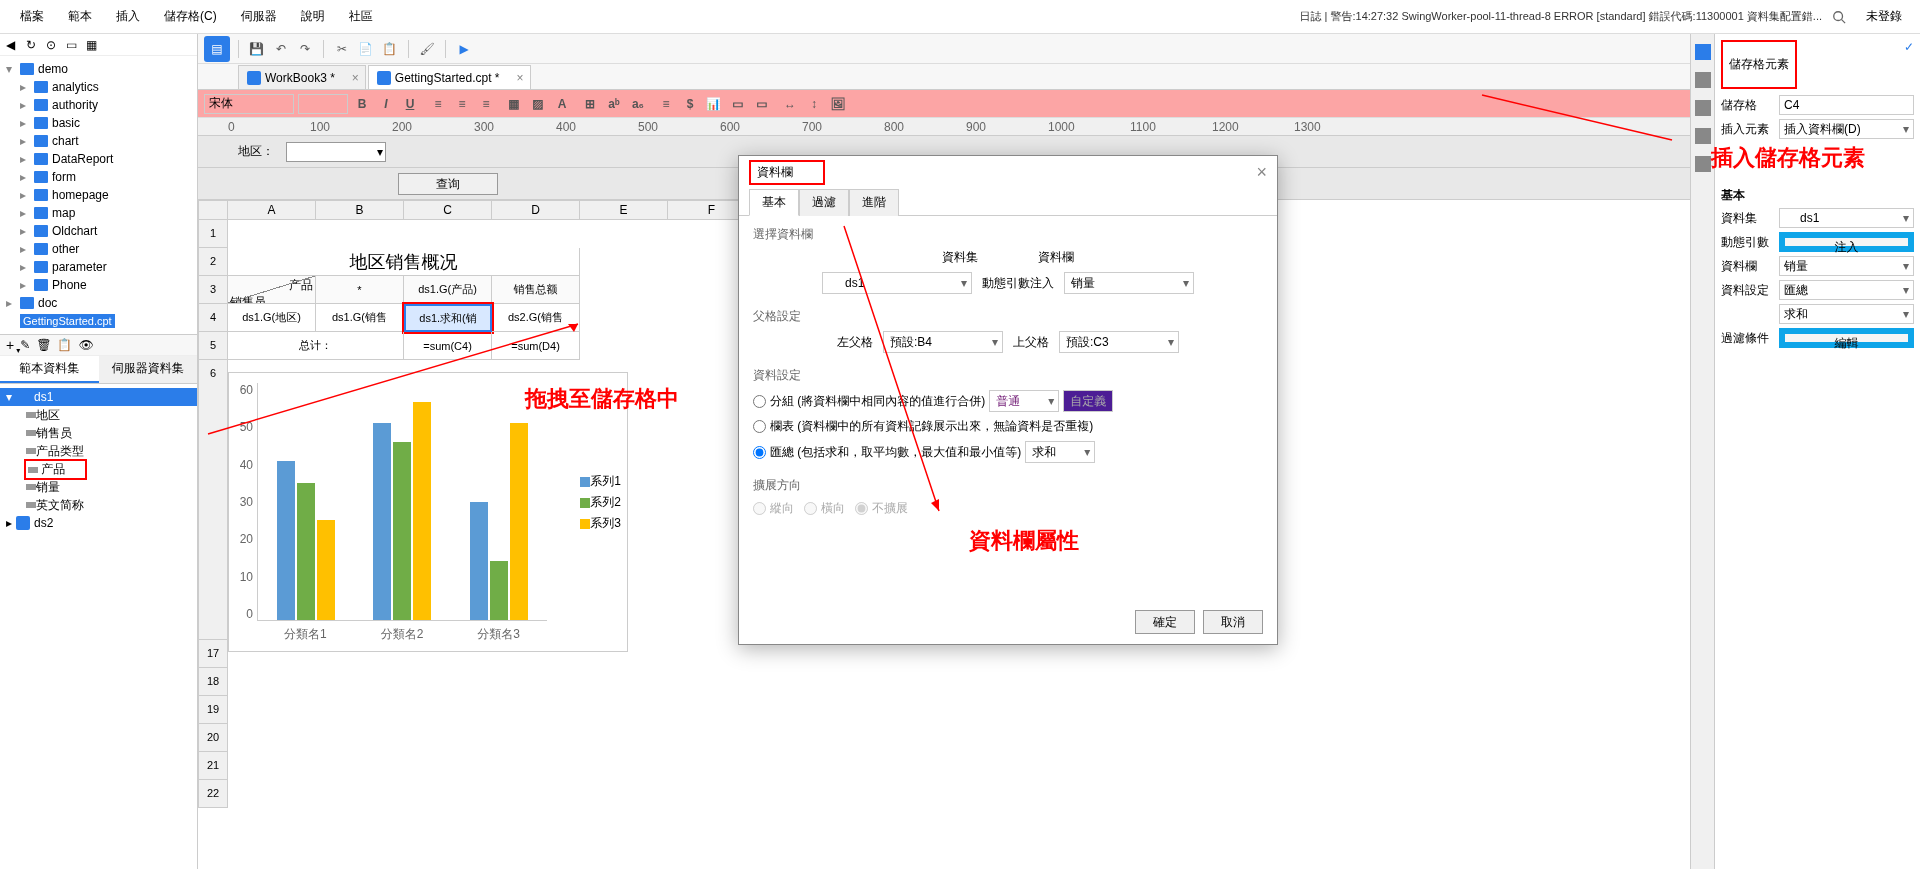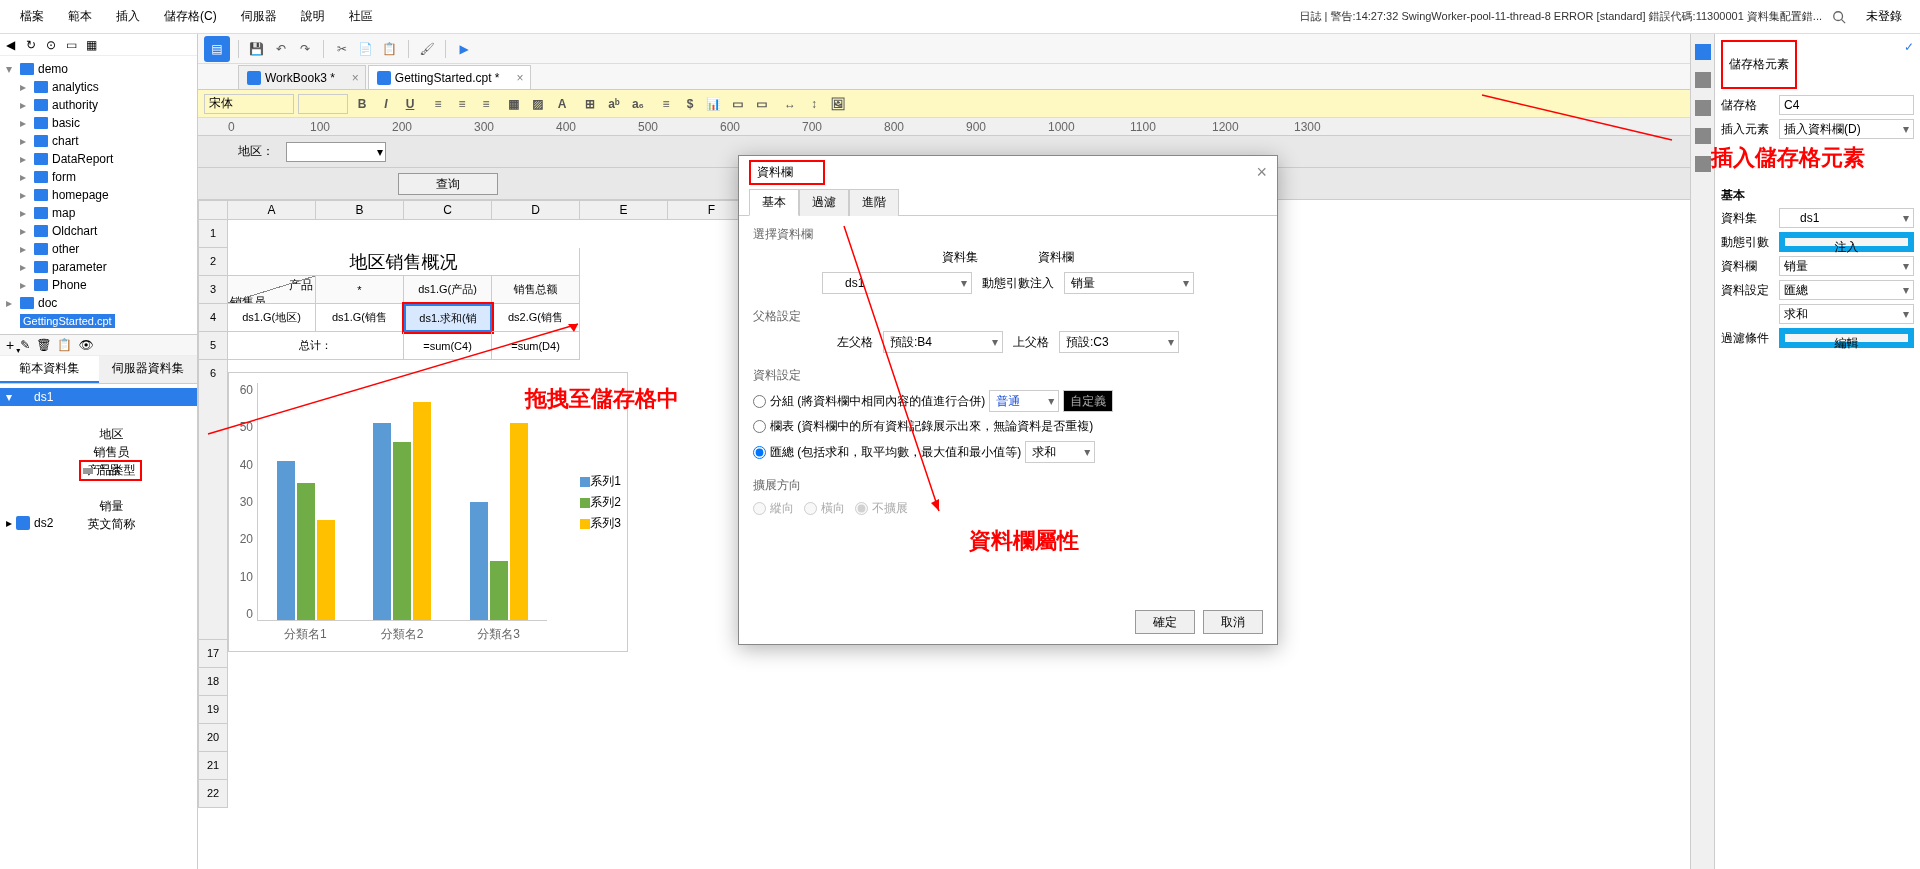--- a/index.html
+++ b/index.html
@@ -28,37 +28,37 @@
 
 .ds-tb { height: 22px; display: flex; align-items: center; gap: 6px; padding: 0 6px; border-top: 1px solid #ccc; border-bottom: 1px solid #eee; background: #f7f7f7; }
 .ds-tb .plus { font-size: 14px; position: relative; }
 .ds-tb .plus::after { content: "▾"; font-size: 8px; position: absolute; bottom: -2px; right: -6px; }
 .ds-tabs { display: flex; border-bottom: 1px solid #ccc; }
 .ds-tabs .tab { flex: 1; text-align: center; padding: 4px 0; background: #f0f0f0; cursor: pointer; }
 .ds-tabs .tab.active { background: #fff; border-bottom: 2px solid #2b7de9; }
 .ds-tree { padding: 4px 0; }
 .ds-tree .dsnode { display: flex; align-items: center; height: 18px; padding-left: 6px; gap: 4px; }
 .ds-tree .dsnode.sel { background: #2b7de9; color: #fff; }
-.ds-tree .dsfield { padding-left: 26px; display: flex; align-items: center; height: 18px; gap: 20px; flex-direction: column; }
+.ds-tree .dsfield { padding-left: 26px; display: flex; align-items: center; height: 18px; gap: 0; }
 .ds-tree .field-box { border: 2px solid red; padding: 0 20px 0 2px; margin-left: -2px; }
 .ds-tree .dbicon { width: 14px; height: 14px; background: #2b7de9; border-radius: 2px; display: inline-block; }
 .ds-tree .colicon { width: 10px; height: 6px; background: #999; display: inline-block; }
 
 
 .center { flex: 1; display: flex; flex-direction: column; position: relative; }
 .toolbar1 { height: 30px; display: flex; align-items: center; gap: 4px; padding: 0 6px; background: #f7f7f7; border-bottom: 1px solid #ddd; }
 .toolbar1 .bigbtn { width: 26px; height: 26px; background: #2b7de9; border-radius: 3px; display: flex; align-items: center; justify-content: center; color: #fff; }
 .toolbar1 .tbtn { width: 20px; height: 20px; display: flex; align-items: center; justify-content: center; color: #555; }
 .toolbar1 .sep { width: 1px; height: 18px; background: #ccc; margin: 0 4px; }
 .tabs { height: 26px; display: flex; align-items: flex-end; padding-left: 40px; background: #f7f7f7; border-bottom: 1px solid #ccc; }
 .tabs .ftab { display: flex; align-items: center; height: 24px; padding: 0 30px 0 8px; gap: 4px; border: 1px solid #ccc; border-bottom: none; background: #f0f0f0; position: relative; margin-right: 2px; }
 .tabs .ftab.active { background: #fff; }
 .tabs .ftab .close { position: absolute; right: 6px; color: #888; cursor: pointer; }
 .tabs .ficon { width: 14px; height: 14px; background: #2b7de9; border-radius: 2px; }
-.toolbar2 { height: 28px; display: flex; align-items: center; gap: 4px; padding: 0 6px; background: #fef9c3; border-bottom: 1px solid #ddd; }
+.toolbar2 { height: 28px; display: flex; align-items: center; gap: 4px; padding: 0 6px; background: #fca5a5; border-bottom: 1px solid #ddd; }
 .toolbar2 .font-sel { width: 90px; height: 20px; border: 1px solid #ccc; padding: 0 4px; }
 .toolbar2 .size-sel { width: 50px; height: 20px; border: 1px solid #ccc; padding: 0 4px; }
 .toolbar2 .fbtn { width: 20px; height: 20px; display: flex; align-items: center; justify-content: center; color: #555; font-weight: bold; }
 
 .ruler { height: 18px; background: #f0f0f0; border-bottom: 1px solid #ccc; display: flex; align-items: center; font-size: 10px; color: #666; padding-left: 30px; }
 .ruler span { display: inline-block; width: 82px; text-align: left; }
 
 .param-bar { height: 32px; background: #e8e8e8; border-bottom: 1px solid #ccc; display: flex; align-items: center; padding-left: 34px; gap: 6px; }
 .param-bar .lbl { padding: 2px 6px; }
 .param-bar .combo { width: 100px; height: 20px; border: 1px solid #999; background: #fff; display: flex; align-items: center; justify-content: flex-end; padding-right: 2px; }
@@ -568,22 +568,22 @@
         <div class="sel" style="width:120px">預設:B4</div>
         <span class="lbl2">上父格</span>
         <div class="sel" style="width:120px">預設:C3</div>
       </div>
     </div>
     <div class="group">
       <div class="gtitle">資料設定</div>
       <div class="row radio">
           <input type="radio" style="">
           <span>分組 (將資料欄中相同內容的值進行合併)</span>
-        <div class="sel" style="width:70px;color:#1d4ed8">普通</div>
-        <button style="height:22px;border:1px solid #ccc;background:#000000;color:#aaa;padding:0 6px">自定義</button>
+        <div class="sel" style="width:70px;color:#701a75">普通</div>
+        <button style="height:22px;border:1px solid #ccc;background:#4c1d95;color:#aaa;padding:0 6px">自定義</button>
       </div>
       <div class="row radio">
           <input type="radio" style="">
           <span>欄表 (資料欄中的所有資料記錄展示出來，無論資料是否重複)</span>
         </div>
       <div class="row radio">
           <input type="radio" checked="" style="">
           <span>匯總 (包括求和，取平均數，最大值和最小值等)</span>
         <div class="sel" style="width:70px">求和</div>
       </div>

